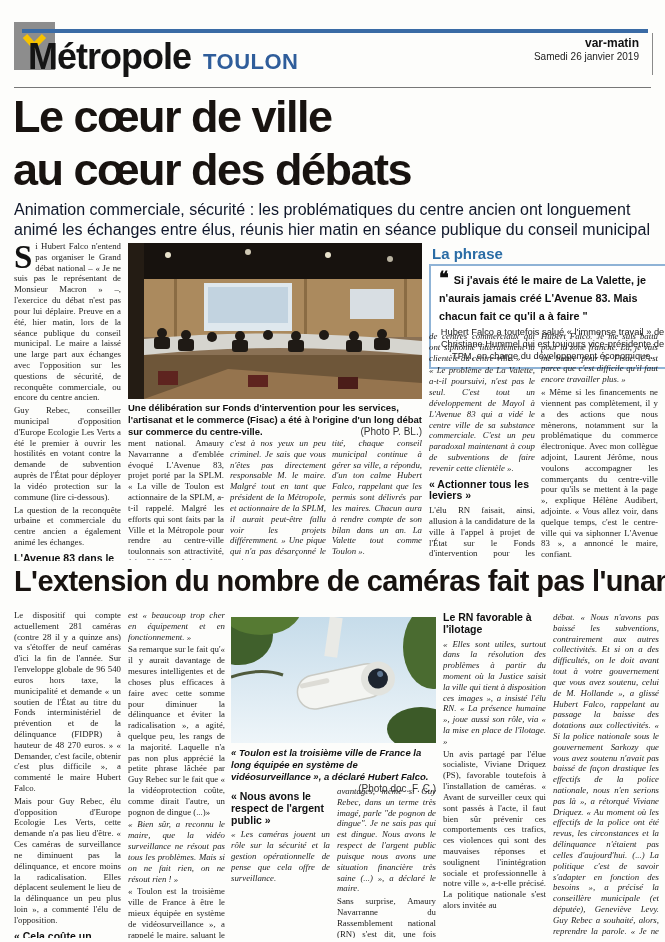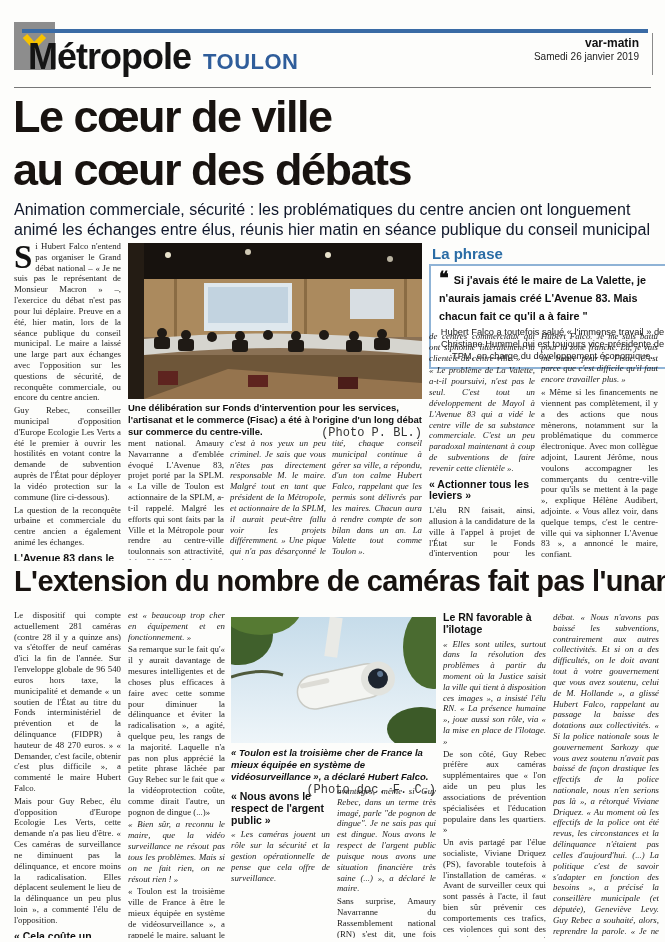--- a/index.html
+++ b/index.html
@@ -43,21 +43,21 @@
   .c5a{left:429px;top:331px;width:106px;height:229px;}
   .c6a{left:541px;top:331px;width:117px;height:229px;}
 
   
   .photo1{left:128px;top:243px;width:294px;height:156px;}
   .photo2{left:231px;top:617px;width:205px;height:126px;}
   .caption{font-family:"Liberation Sans",sans-serif;font-weight:700;font-size:9.5px;
         line-height:1.25;color:#111;text-align:left;}
   .cap1{left:128px;top:402px;width:294px;}
   .cap2{left:231px;top:747px;width:205px;font-style:italic;}
-  .credit{font-family:Liberation Mono, monospace;font-weight:400;font-size:12px;
+  .credit{font-family:Liberation Sans, sans-serif;font-weight:400;font-size:10px;
         color:#333;float:right;font-style:normal;}
 
   
   .qtitle{left:432px;top:245px;font-family:"Liberation Sans",sans-serif;font-weight:700;
         font-size:15px;color:#2a6ca5;}
   .qbox{left:429px;top:264px;width:227px;border:2px solid #8fb3d6;background:#fff;
         padding:4px 6px 5px 8px;font-family:"Liberation Sans",sans-serif;}
   .qmark{font-size:18px;font-weight:700;line-height:.6;color:#111;display:inline;}
   .qtext{font-weight:700;font-size:10.8px;line-height:1.3;color:#111;display:inline;}
   .qattr{font-size:9.3px;line-height:1.3;color:#222;text-align:center;margin-top:2px;}
@@ -215,35 +215,34 @@
       <g transform="rotate(-12 112 70)">
         <rect x="66" y="52" width="88" height="34" rx="17" fill="#f4f5f2" stroke="#c9cac4" stroke-width="1.5"></rect>
         <circle cx="148" cy="69" r="17" fill="#e2e3de"></circle>
         <circle cx="148" cy="69" r="10" fill="#1d2530"></circle>
         <circle cx="151" cy="65" r="3" fill="#5d7590"></circle>
         <rect x="70" y="58" width="30" height="5" rx="2.5" fill="#dddcd6"></rect>
       </g>
     </svg>
   </div>
   <div class="abs caption cap2">
-    <span>« Toulon est la troisième cher de France la mieux équipée en système de vidéosurveillance », a déclaré Hubert Falco.</span>
+    <span>« Toulon est la troisième ville de France la long équipée en système de vidéosurveillance », a déclaré Hubert Falco.</span>
     <span class="credit">(Photo doc. F. C.)</span>
   </div>
 
   <div class="abs col c3b">
     <div class="crosshead">« Nous avons le respect de l'argent public »</div>
     <p class="it">« Les caméras jouent un rôle sur la sécurité et la gestion opérationnelle de pense que cela offre de surveillance.</p>
   </div>
   <div class="abs col c4b">
     <p class="it">avantages, même si Guy Rebec, dans un terme très imagé, parle "de pognon de dingue". Je ne sais pas qui est dingue. Nous avons le respect de l'argent public puisque nous avons une situation financière très saine (...) », a déclaré le maire.</p>
     <p>Sans surprise, Amaury Navarranne du Rassemblement national (RN) s'est dit, une fois encore, favorable au redéploiement des caméras de surveillance.</p>
   </div>
   <div class="abs col c5b">
     <div class="crosshead" style="margin-top:0">Le RN favorable à l'îlotage</div>
     <p class="it">« Elles sont utiles, surtout dans la résolution des problèmes à partir du moment où la Justice saisit la ville qui tient à disposition ces images », a insisté l'élu RN. « La présence humaine », joue aussi son rôle, via « la mise en place de l'îlotage. »</p>
-    <p>De son côté, Guy Rebec préfère aux caméras supplémentaires que « l'on aide un peu plus les associations de prévention spécialisées et l'éducation populaire dans les quartiers. »</p>
     <p>Un avis partagé par l'élue socialiste, Viviane Driquez (PS), favorable toutefois à l'installation de caméras. « Avant de surveiller ceux qui sont passés à l'acte, il faut bien sûr prévenir ces comportements ces trafics, ces violences qui sont des mauvaises réponses et soulignent l'inintégration sociale et professionnelle à notre ville », a-t-elle précisé. La politique nationale s'est alors invitée au</p>
   </div>
   <div class="abs col c6b">
     <p class="it">débat. « Nous n'avons pas baissé les subventions, contrairement aux autres collectivités. Et si on a des difficultés, on le doit avant tout à votre gouvernement que vous avez soutenu, celui de M. Hollande », a glissé Hubert Falco, rappelant au passage la baisse des dotations aux collectivités. « Si la police nationale sous le gouvernement Sarkozy que vous avez soutenu n'avait pas baissé de façon drastique les effectifs de la police nationale, nous n'en serions pas là », a rétorqué Viviane Driquez. « Au moment où les effectifs de la police ont été revus, les circonstances et la délinquance n'étaient pas celles d'aujourd'hui. (...) La politique c'est de savoir s'adapter en fonction des besoins », a précisé la conseillère municipale (et députée), Geneviève Levy. Guy Rebec a souhaité, alors, reprendre la parole. « Je ne vous la donne pas », a coupé court, un brin agacé, le maire, passant au vote.</p>
   </div>
 
 </div>
 
 </body></html>

